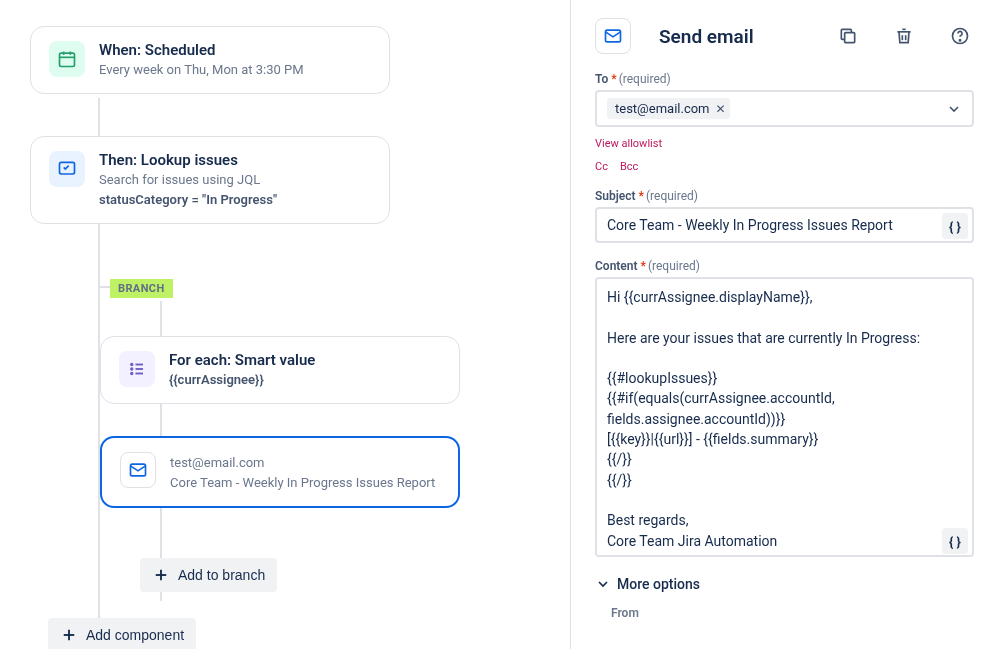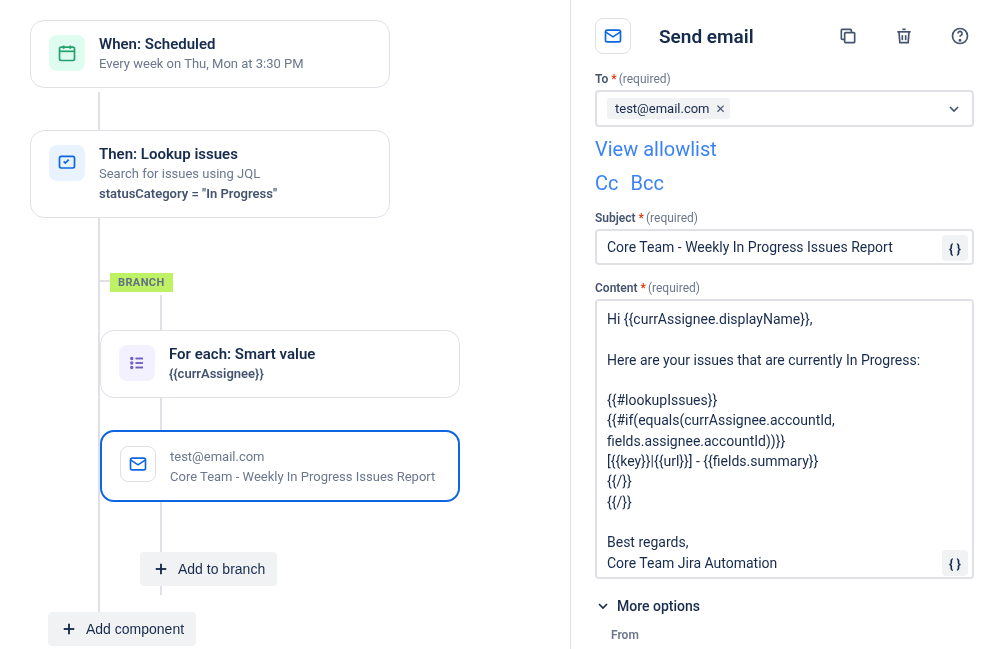--- a/index.html
+++ b/index.html
@@ -12,20 +12,21 @@
     width: 998px;
     height: 649px;
     overflow: hidden;
   }
 
   
   .left {
     width: 570px;
     padding: 20px 10px 20px 30px;
     position: relative;
+    margin-top: 6px;
   }
 
   .card {
     background: #fff;
     border: 1px solid #DFE1E6;
     border-radius: 14px;
     padding: 14px 18px;
     display: flex;
     align-items: flex-start;
     gap: 14px;
@@ -148,21 +149,21 @@
     padding: 3px 4px 3px 8px;
     font-size: 13px;
     display: flex;
     align-items: center;
     gap: 6px;
     color: #172B4D;
   }
   .chip .x { cursor: pointer; color: #44546F; font-size: 12px; }
   .tagbox .chev { margin-left: auto; color: #44546F; }
 
-  .link { color: #3b82f6; font-size: 20px; cursor: pointer; }
+  .link { color: #be185d; font-size: 11px; cursor: pointer; }
   .link-row { display: flex; gap: 12px; margin-bottom: 16px; }
 
   .input-wrap {
     position: relative;
     margin-bottom: 16px;
   }
   .input-wrap input,
   .input-wrap textarea {
     width: 100%;
     border: 2px solid #DFE1E6;

